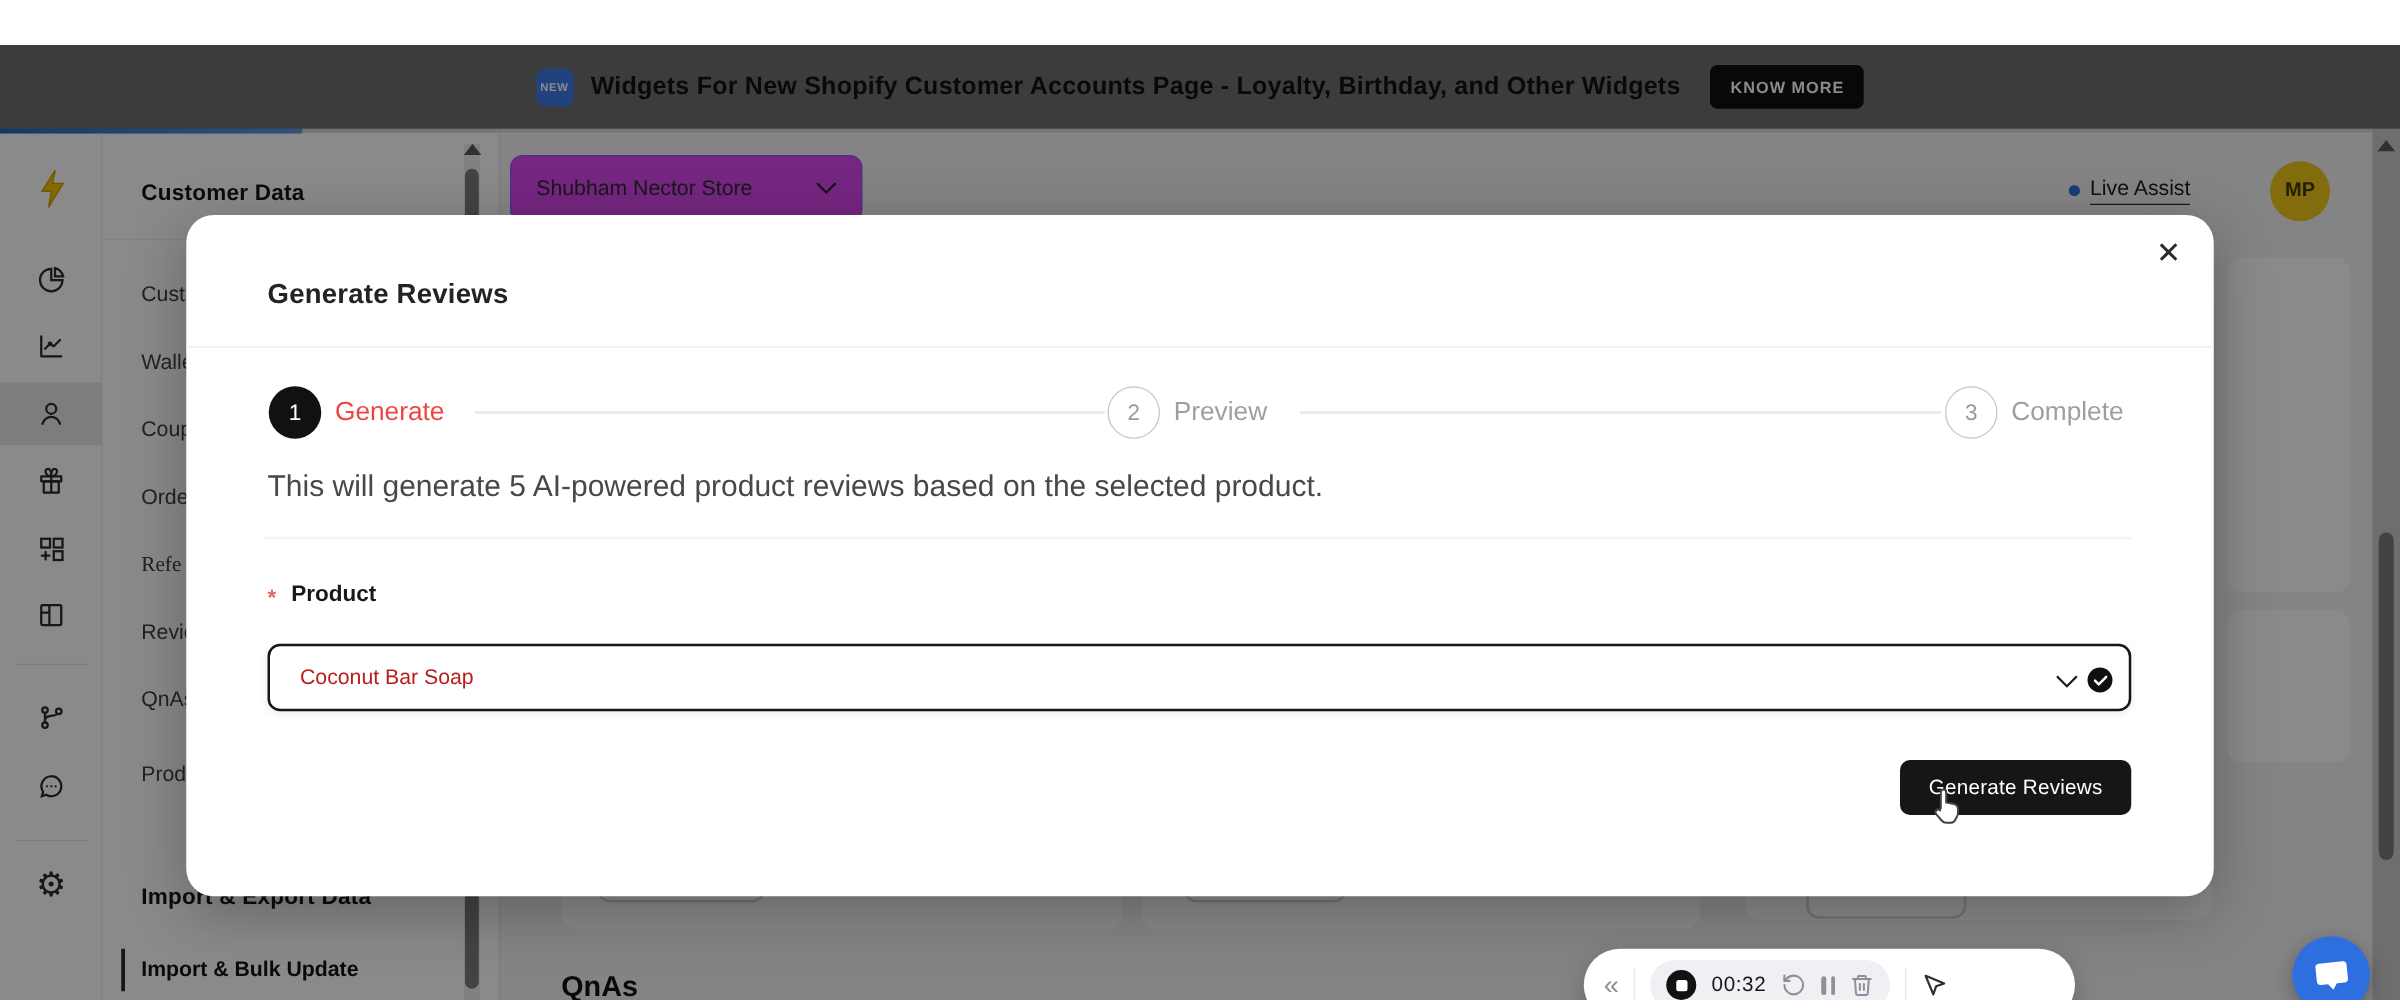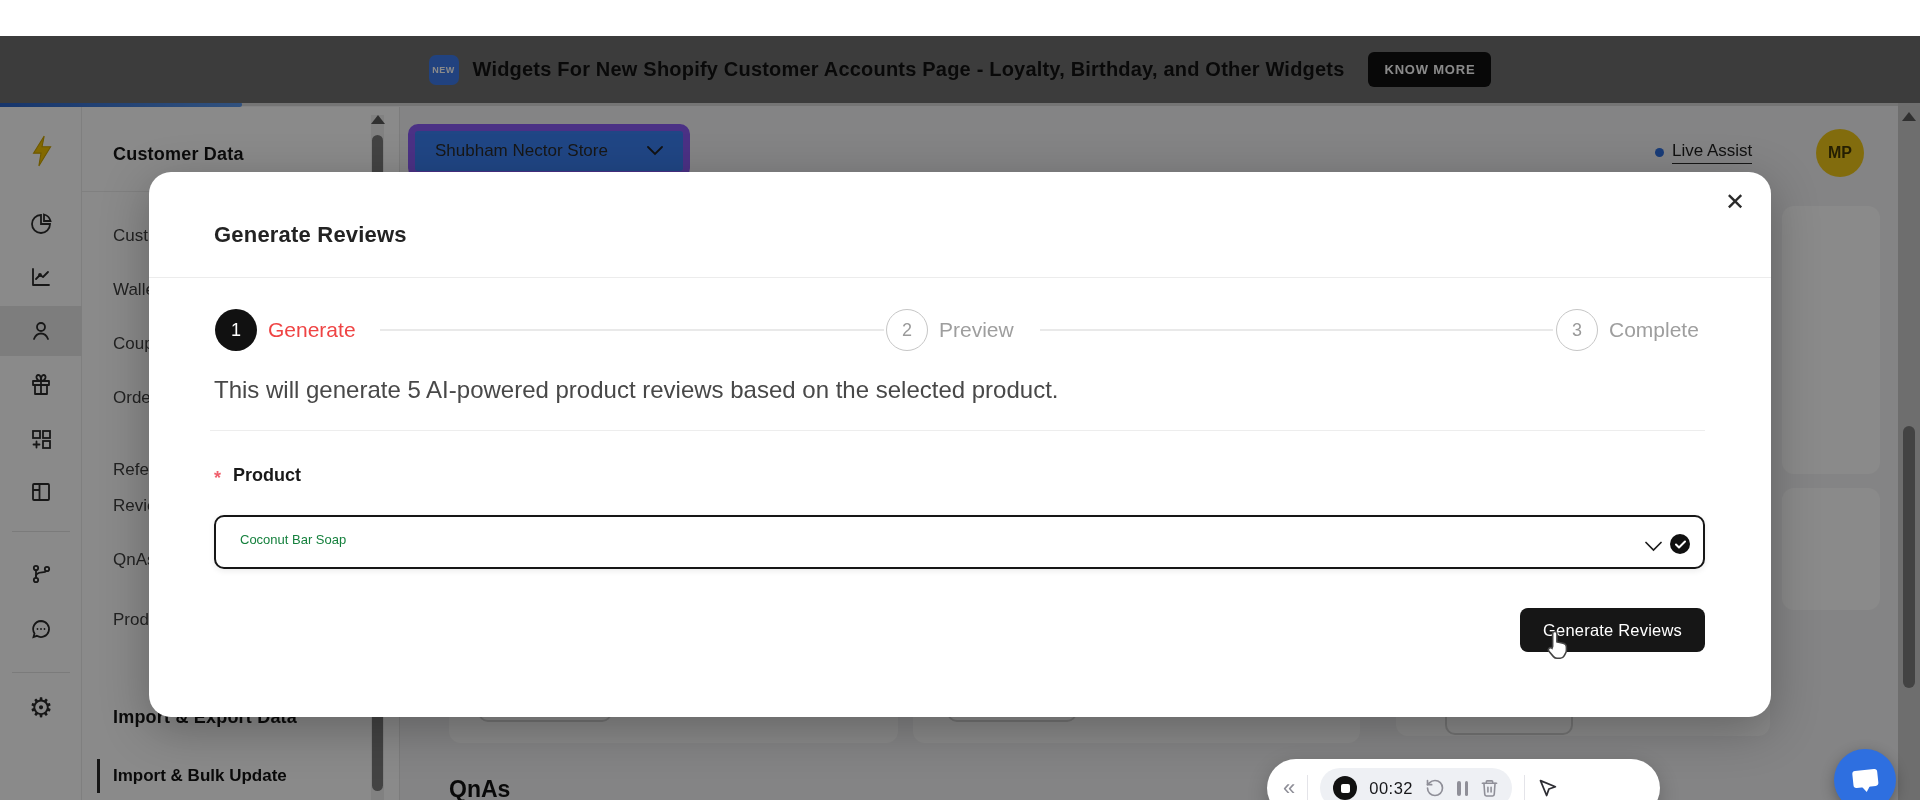--- a/index.html
+++ b/index.html
@@ -41,21 +41,21 @@
 
   
   .sb-arrow-up { width:0; height:0; border-left:7px solid transparent; border-right:7px solid transparent; border-bottom:9px solid #5a5a5a; cursor:pointer; }
   .sb-arrow-dn { width:0; height:0; border-left:7px solid transparent; border-right:7px solid transparent; border-top:9px solid #5a5a5a; cursor:pointer; }
   .sb-track { background:#efefef; }
   .sb-thumb { background:#7d7d7d; border-radius:6px; cursor:pointer; }
 
   
   .card { background:#fff; border-radius:12px; }
   .frag-btn { background:#fff; border:2px solid #d6d6d6; border-radius:10px; }
-  #store-card { left:408px; top:88px; width:282px; height:54px; background:#3b82f6; border:7px solid #8b5cf6;
+  #store-card { left:408px; top:88px; width:282px; height:54px; background:#d946ef; border:1px solid #8b5cf6;
                 border-radius:10px; display:flex; align-items:center; padding:0 20px; justify-content:space-between; cursor:pointer;gap:16px; }
   #store-card span { font-size:17px; color:#2c2c2c; }
   .live-dot { left:1655px; top:112px; width:9px; height:9px; border-radius:50%; background:#2f6fde; }
   .live-assist { left:1672px; top:105px; font-size:17px; color:#1f1f1f; border-bottom:1.5px solid #2c2c2c;
                  padding-bottom:2px; cursor:pointer; }
   .avatar { left:1816px; top:93px; width:48px; height:48px; border-radius:50%; background:#f0c818;
             display:flex; align-items:center; justify-content:center; font-size:16px; font-weight:700; color:#453a05; cursor:pointer; }
   .qnas-h { left:449px; top:740px; font-size:23px; font-weight:700; color:#111; }
 
   
@@ -76,21 +76,21 @@
   .step-label { top:146px; font-size:21px; }
   .lbl-active { color:#ef4444; }
   .lbl-muted { color:#9e9e9e; }
   .step-line { top:157px; height:2px; background:#e9e9e9; }
   .modal-desc { left:65px; top:204px; font-size:24px; color:#484848; }
   .modal-div2 { left:61px; top:258px; width:1495px; height:1px; background:#ededed; }
   .req-mark { left:65px; top:296px; font-size:18px; color:#f0616e; font-weight:700; }
   .field-label { left:84px; top:293px; font-size:18px; font-weight:700; color:#191919; }
   .select { left:65px; top:343px; width:1491px; height:54px; border:2px solid #161616; border-radius:10px;
             background:#fff; box-shadow:0 2px 6px rgba(0,0,0,.08); cursor:pointer; }
-  .select-value { left:24px; top:15px; font-size:13px; color:#15803d; }
+  .select-value { left:24px; top:15px; font-size:17px; color:#b91c1c; }
   .select-chevron { right:41px; top:21px; color:#1c1c1c; }
   .select-check { right:13px; top:17px; width:20px; height:20px; border-radius:50%; background:#101010;
                   display:flex; align-items:center; justify-content:center; }
   .submit-btn { left:1371px; top:436px; width:185px; height:44px; background:#161616; color:#fff; border:none;
                 border-radius:8px; font-size:16.5px; font-weight:500; cursor:pointer; font-family:inherit; letter-spacing:.2px; }
   .hand-cursor { left:1393px; top:456px; z-index:5; }
 
   
   #recorder { left:1267px; top:723px; width:393px; height:58px; background:#fff; border-radius:29px;
               box-shadow:0 6px 20px rgba(0,0,0,.22); z-index:40; display:flex; align-items:center; padding:0 16px; gap:12px; }
@@ -202,21 +202,21 @@
   </div>
 
   <div id="panel" class="abs">
     <div class="abs panel-h" style="top:37px;">Customer Data</div>
     <div class="abs panel-divider" style="top:84px;"></div>
 
     <div class="abs nav-item" style="top:118px;">Cust</div>
     <div class="abs nav-item" style="top:172px;">Walle</div>
     <div class="abs nav-item" style="top:226px;">Coup</div>
     <div class="abs nav-item" style="top:280px;">Orde</div>
-    <div class="abs nav-item" style="top:352px;">Refe</div>
+    <div class="abs nav-item" style="top:334px;font-family:Liberation Serif, serif;">Refe</div>
     <div class="abs nav-item" style="top:388px;">Revie</div>
     <div class="abs nav-item" style="top:442px;">QnAs</div>
     <div class="abs nav-item" style="top:502px;">Prod</div>
 
     <div class="abs panel-h" style="top:600px; white-space:nowrap;">Import &amp; Export Data</div>
     <div class="abs active-bar" style="top:652px;"></div>
     <div class="abs nav-item nav-item-active" style="top:658px;">Import &amp; Bulk Update</div>
     <div class="abs nav-item" style="top:710px;">Export Data</div>
 
     <div class="abs sb-track" style="left:289px; top:8px; width:13px; height:716px;"></div>

